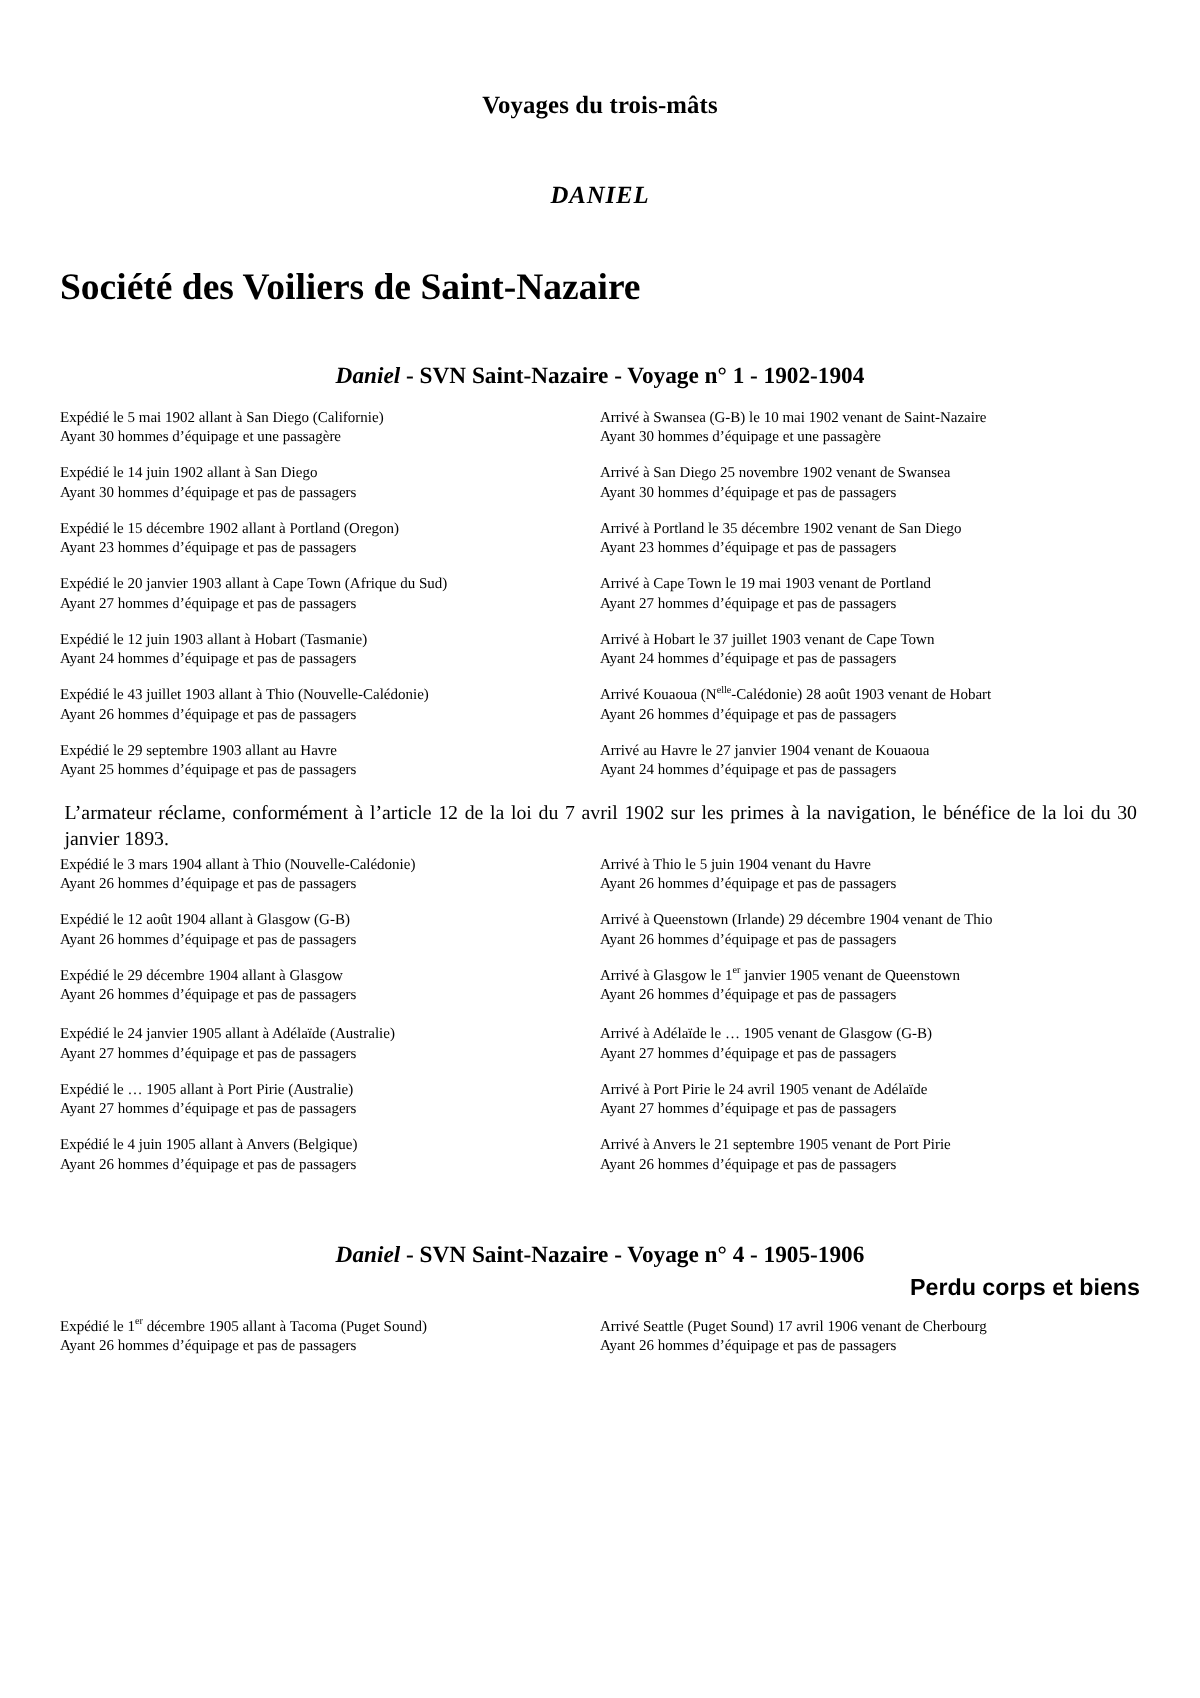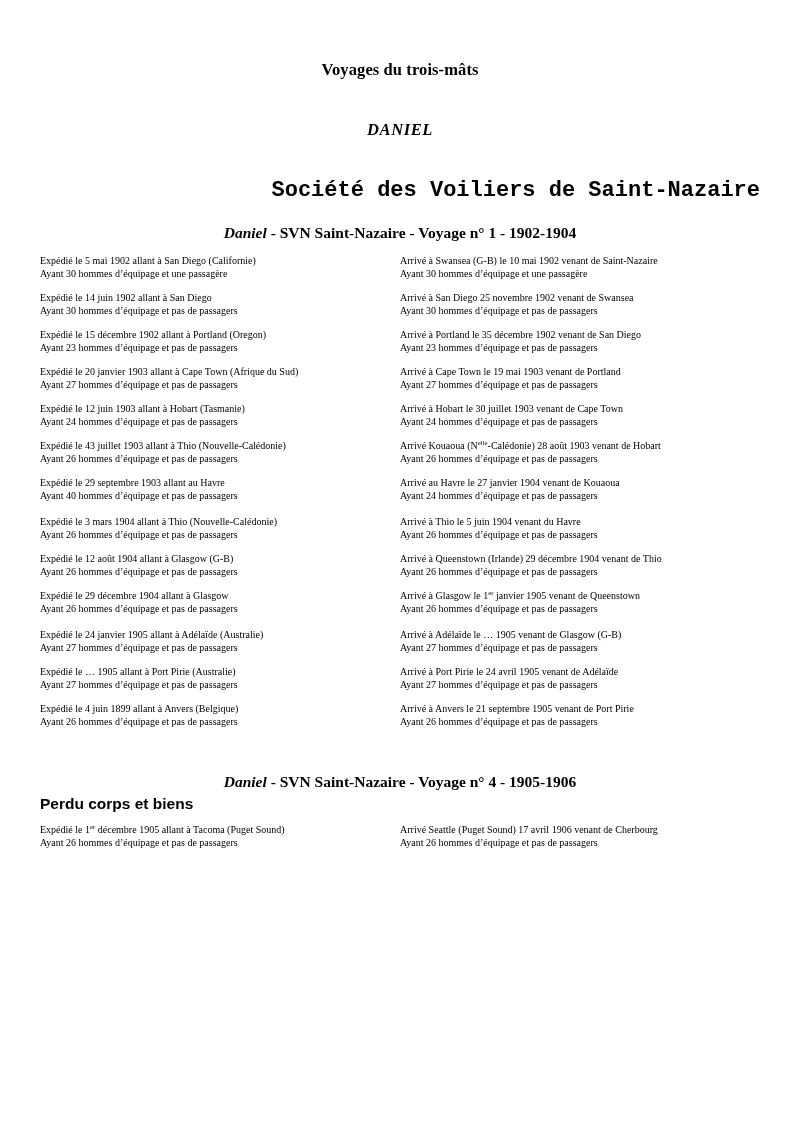--- a/index.html
+++ b/index.html
@@ -30,37 +30,37 @@
   }
   .ship-name {
     text-align: center;
     font-weight: bold;
     font-style: italic;
     font-size: 16.5px;
     margin: 40px 0 0 0;
     letter-spacing: 0.6px;
   }
   .company {
-    text-align: right;
-    font-weight: bold;
-    font-size: 22px;
-    font-family: Liberation Mono, monospace;
+    text-align: left;
+    font-weight: bold;
+    font-size: 25px;
+    font-family: Liberation Serif, serif;
     margin: 38px 0 0 0;
   }
   .voyage-heading {
     text-align: center;
     font-weight: bold;
     font-size: 15.5px;
     margin: 34px 0 12px 0;
   }
   .voyage-heading .ital {
     font-style: italic;
   }
   .voyage-sub {
-    text-align: left;
+    text-align: right;
     font-weight: bold;
     font-size: 15.5px;
     font-family: "Liberation Sans", "DejaVu Sans", sans-serif;
     margin: -8px 0 10px 0;
   }
   table.legs {
     width: 100%;
     border-collapse: collapse;
     table-layout: fixed;
   }
@@ -90,21 +90,21 @@
   }
   sup {
     font-size: 0.68em;
     vertical-align: super;
     line-height: 0;
   }
   .section {
     margin-top: 2px;
   }
   .first-heading {
-    margin-top: 21px;
+    margin-top: 36px;
   }
 </style>
 </head>
 <body>
 
 <div class="page">
 
   <h1 class="doc-title">Voyages du trois-mâts</h1>
 
   <h2 class="ship-name">DANIEL</h2>
@@ -155,46 +155,47 @@
                 <div class="line">Arrivé à Cape Town le 19 mai 1903 venant de Portland</div>
                 <div class="line">Ayant 27 hommes d’équipage et pas de passagers</div>
               </td>
             </tr>
             <tr>
               <td class="col-left">
                 <div class="line">Expédié le 12 juin 1903 allant à Hobart (Tasmanie)</div>
                 <div class="line">Ayant 24 hommes d’équipage et pas de passagers</div>
               </td>
               <td class="col-right">
-                <div class="line">Arrivé à Hobart le 30 juillet 1903 venant de Cape Town</div>
+                <div class="line">Arrivé à Hobart le 37 juillet 1903 venant de Cape Town</div>
                 <div class="line">Ayant 24 hommes d’équipage et pas de passagers</div>
               </td>
             </tr>
             <tr>
               <td class="col-left">
                 <div class="line">Expédié le 43 juillet 1903 allant à Thio (Nouvelle-Calédonie)</div>
                 <div class="line">Ayant 26 hommes d’équipage et pas de passagers</div>
               </td>
               <td class="col-right">
                 <div class="line">Arrivé Kouaoua (N<sup>elle</sup>-Calédonie) 28 août 1903 venant de Hobart</div>
                 <div class="line">Ayant 26 hommes d’équipage et pas de passagers</div>
               </td>
             </tr>
             <tr>
               <td class="col-left">
                 <div class="line">Expédié le 29 septembre 1903 allant au Havre</div>
-                <div class="line">Ayant 40 hommes d’équipage et pas de passagers</div>
+                <div class="line">Ayant 25 hommes d’équipage et pas de passagers</div>
               </td>
               <td class="col-right">
                 <div class="line">Arrivé au Havre le 27 janvier 1904 venant de Kouaoua</div>
                 <div class="line">Ayant 24 hommes d’équipage et pas de passagers</div>
               </td>
             </tr>
           </tbody>
         </table>
+        <div class="note">L’armateur réclame, conformément à l’article 12 de la loi du 7 avril 1902 sur les primes à la navigation, le bénéfice de la loi du 30 janvier 1893.</div>
       </div>
       <div class="section">
         <table class="legs">
           <tbody>
             <tr>
               <td class="col-left">
                 <div class="line">Expédié le 3 mars 1904 allant à Thio (Nouvelle-Calédonie)</div>
                 <div class="line">Ayant 26 hommes d’équipage et pas de passagers</div>
               </td>
               <td class="col-right">
@@ -243,21 +244,21 @@
                 <div class="line">Expédié le … 1905 allant à Port Pirie (Australie)</div>
                 <div class="line">Ayant 27 hommes d’équipage et pas de passagers</div>
               </td>
               <td class="col-right">
                 <div class="line">Arrivé à Port Pirie le 24 avril 1905 venant de Adélaïde</div>
                 <div class="line">Ayant 27 hommes d’équipage et pas de passagers</div>
               </td>
             </tr>
             <tr>
               <td class="col-left">
-                <div class="line">Expédié le 4 juin 1899 allant à Anvers (Belgique)</div>
+                <div class="line">Expédié le 4 juin 1905 allant à Anvers (Belgique)</div>
                 <div class="line">Ayant 26 hommes d’équipage et pas de passagers</div>
               </td>
               <td class="col-right">
                 <div class="line">Arrivé à Anvers le 21 septembre 1905 venant de Port Pirie</div>
                 <div class="line">Ayant 26 hommes d’équipage et pas de passagers</div>
               </td>
             </tr>
           </tbody>
         </table>
       </div>

